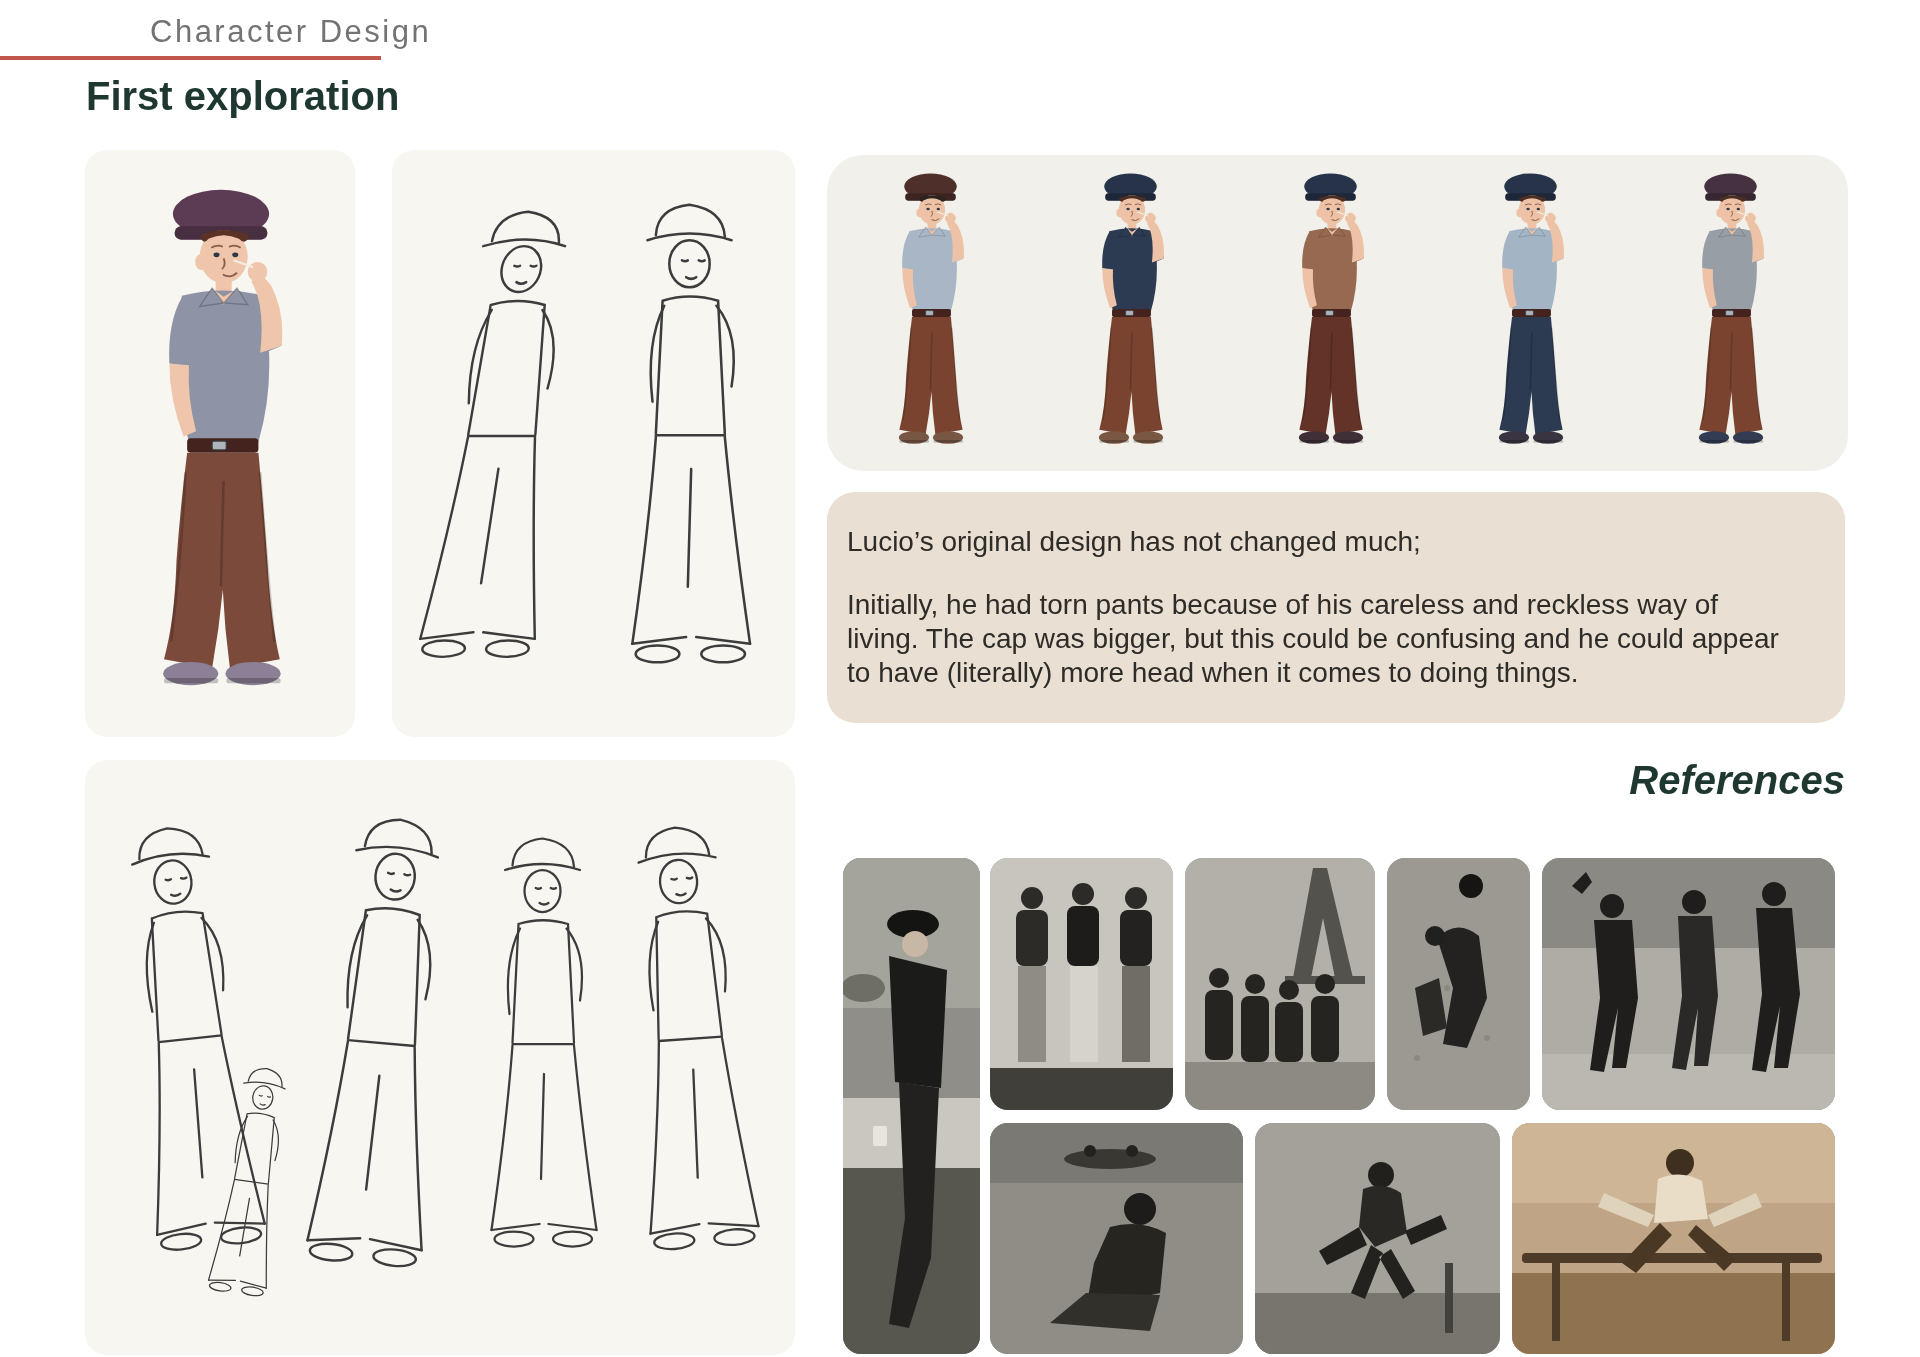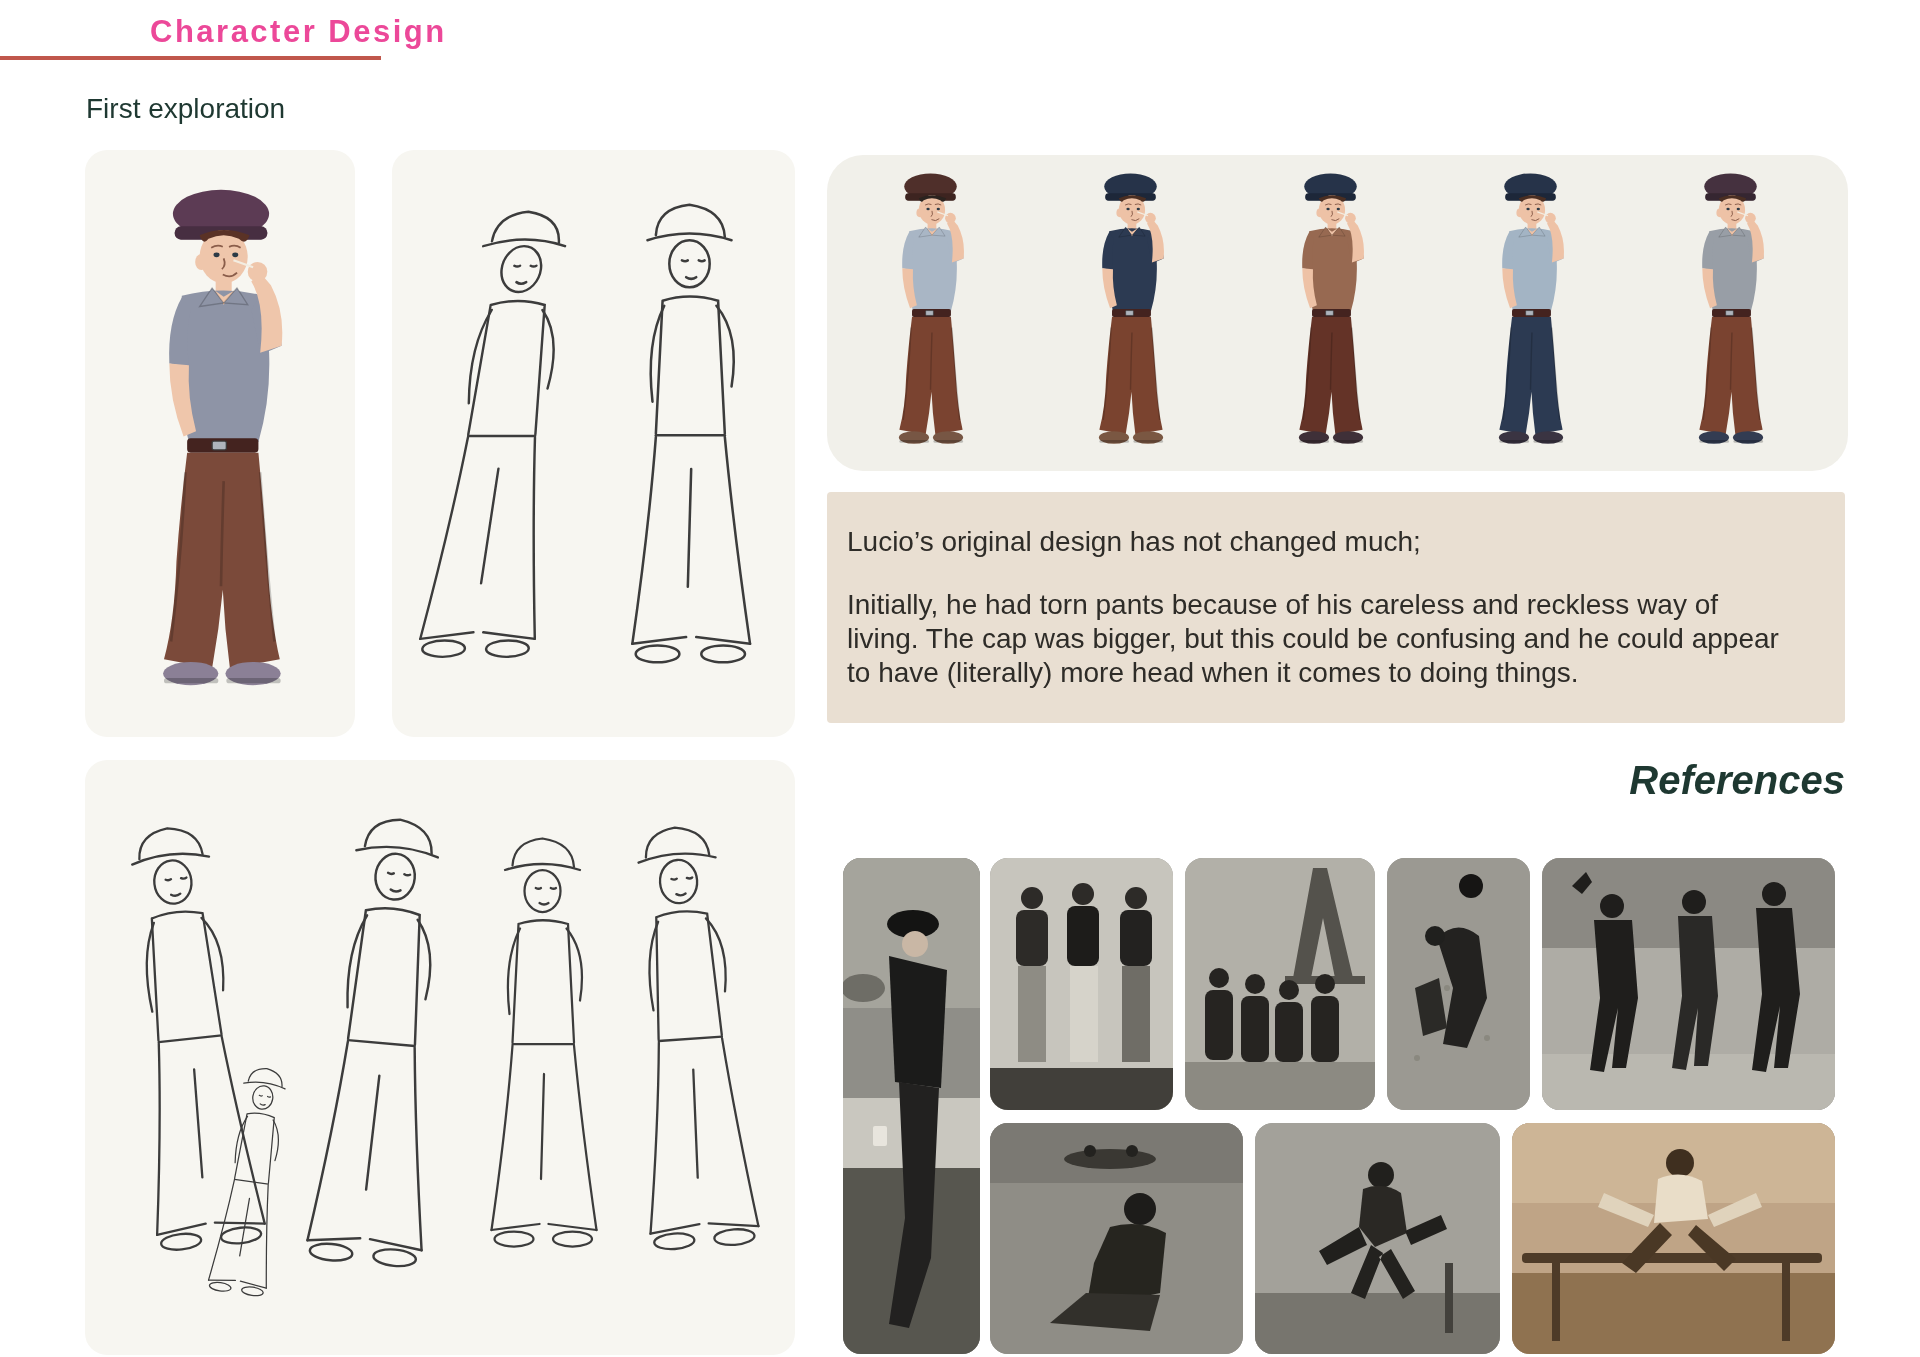--- a/index.html
+++ b/index.html
@@ -6,32 +6,31 @@
   html,body { background:#ffffff; }
   body { font-family:"Liberation Sans", sans-serif; }
   .page {
     position:relative; width:1920px; height:1357px;
     background:#ffffff; overflow:hidden;
   }
 
   
   .kicker {
     position:absolute; left:150px; top:14px;
-    font-size:31px; font-weight:700; letter-spacing:2.5px;
-    color:#ec4899;
+    font-size:31px; font-weight:400; letter-spacing:2.5px;
+    color:#737373;
   }
   .accent-underline {
     position:absolute; left:0; top:56px; width:381px; height:4px;
     background:var(--accent-red,#c0574c);
   }
   .section-title {
     position:absolute; left:86px; top:74px;
-    font-size:28px; font-weight:400; letter-spacing:0px;
+    font-size:40px; font-weight:700; letter-spacing:0px;
     color:var(--heading-green,#1e3831);
-    margin-top:19px;
   }
   .references-title {
     position:absolute; right:75px; top:758px;
     font-size:40px; font-weight:800;
     color:var(--heading-green,#1e3831);
     font-style:italic;
   }
 
   
   .card {
@@ -48,21 +47,21 @@
     background-image:radial-gradient(#ececе4 0.5px, transparent 0.5px);
     display:flex; align-items:flex-end;
     padding:0 62px 12px 50px;
   }
   .variant-row { display:flex; gap:93px; width:100%; }
   .variant { width:107px; height:292px; flex:0 0 auto; }
   .variant svg { width:100%; height:100%; display:block; }
 
   .note-box {
     position:absolute; left:827px; top:492px; width:1018px; height:231px;
-    background:var(--note-bg,#e9dfd2); border-radius:4px;
+    background:var(--note-bg,#e9dfd2); border-radius:28px;
     padding:33px 60px 0 20px;
     color:#2e2c28; font-size:28px; line-height:34px;
   }
   .note-box p + p { margin-top:29px; }
 
   
   .sketch { position:absolute; }
   .sketch svg { width:100%; height:100%; display:block; }
 
   

